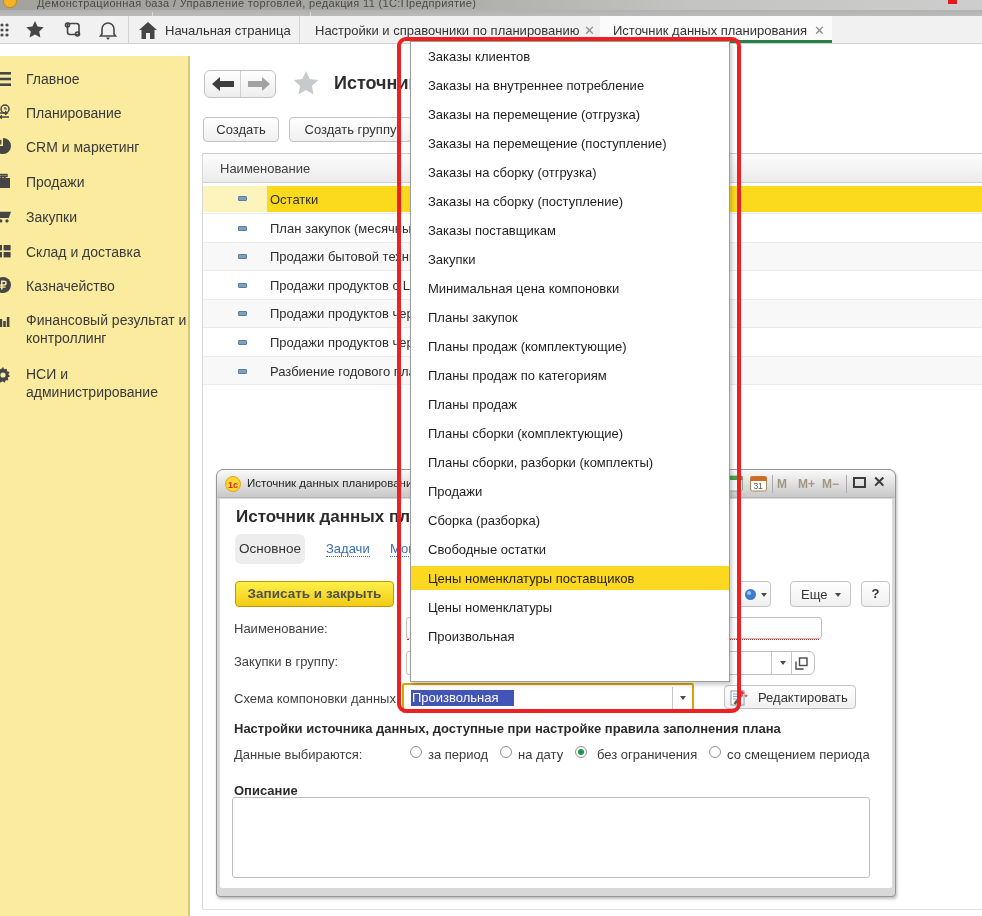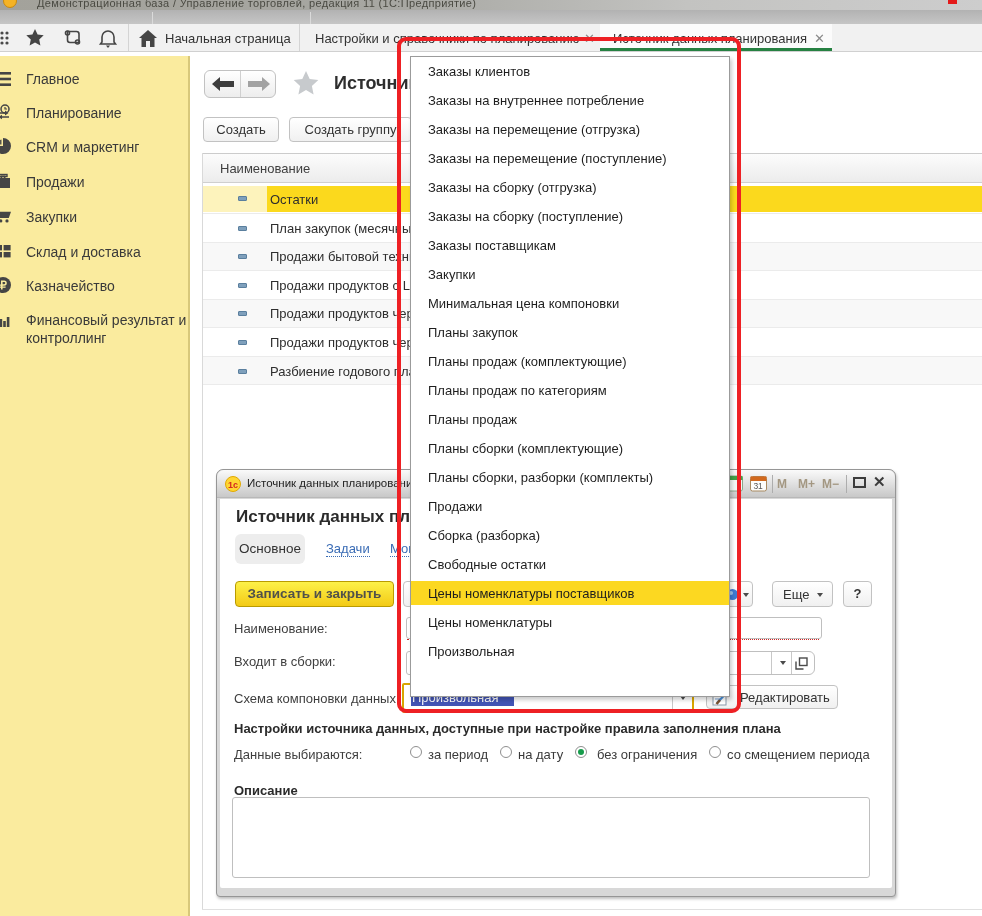--- a/index.html
+++ b/index.html
@@ -11,21 +11,21 @@
 #wtitle { left:0; top:0; width:982px; height:10px;
   background:linear-gradient(to right,#a3a29b 0%,#a7a7a2 40%,#c3c3c1 70%,#cdcdcd 100%); }
 #wtitle .txt { position:absolute; left:37px; top:-3px; font-size:11px; letter-spacing:0.35px; color:#4a4a42; white-space:nowrap; }
 #wlogo { left:3px; top:-6px; width:14px; height:14px; border-radius:50%;
   background:#f5b325; border:1px solid #c88a10; }
 #wclose { left:948px; top:0; width:9px; height:4px; background:#e41919; }
 #menuband { left:0; top:10px; width:982px; height:18px;
   background:linear-gradient(#b2b2b2,#cbcbcb); }
 #menuband i { position:absolute; top:2px; height:16px; width:1px; background:#dadada; }
 
-#tabbar { left:0; top:24px; width:982px; height:28px; background:#f1f1f1;
+#tabbar { left:0; top:16px; width:982px; height:28px; background:#f1f1f1;
   border-bottom:1px solid #d0d0d0; }
 #tabbar .sep { position:absolute; top:0; width:1px; height:27px; background:#d4d4d4; }
 #tabbar .ttext { position:absolute; top:7px; font-size:13px; color:#333; white-space:nowrap; }
 #tab3 { position:absolute; left:600px; top:0; width:232px; height:27px; background:#fbfbfb;
   border-bottom:3px solid #268142; }
 
 #sidebar { left:0; top:56px; width:190px; height:860px; background:#faeb9e;
   border-right:2px solid #d8c87b;padding-left:28px; }
 .snav { position:absolute; left:26px; font-size:14px; color:#3a3a3a; line-height:18px; white-space:nowrap; }
 .sico { position:absolute; left:-31px; width:16px; height:16px; }
@@ -53,34 +53,34 @@
 #dtitle { position:absolute; left:0; top:0; width:100%; height:28px;
   background:linear-gradient(#fafafa,#c8c8c8); border-radius:7px 7px 0 0; border-bottom:1px solid #b8b8b8; }
 #dtitle .cap { position:absolute; left:30px; top:7px; font-size:11.5px; color:#222; white-space:nowrap; }
 #dcontent { position:absolute; left:3px; top:29px; width:672px; height:389px; background:#ffffff; border-radius:0 0 2px 2px; }
 .dlab { position:absolute; font-size:13px; color:#3f3f3f; white-space:nowrap; }
 .blue { color:#3a6cb5; }
 #dheading { position:absolute; left:16px; top:8px; font-size:17px; font-weight:bold; color:#2b2b2b; white-space:nowrap; }
 #tab-osn { position:absolute; left:15px; top:35px; width:70px; height:30px; background:#ededed;
   border-radius:6px; font-size:13.5px; color:#333; text-align:center; line-height:30px; }
 .dbtn { position:absolute; background:linear-gradient(#ffffff,#f0f0f0); border:1px solid #c2c2c2;
-  border-radius:4px; font-size:13px; color:#333; }
+  border-radius:4px; font-size:13px; color:#333;margin-left:18px; }
 #btn-save { position:absolute; left:15px; top:82px; width:159px; height:26px;
   background:linear-gradient(#fdf148,#f3ca16); border:1px solid #b99b00; border-radius:4px;
   font-size:13.5px; font-weight:bold; color:#51514a; text-align:center; line-height:24px; }
 .input { position:absolute; background:#fff; border:1px solid #bfbfbf; border-radius:3px; }
 .combo-arrow { position:absolute; width:0; height:0; border-left:3.5px solid transparent;
   border-right:3.5px solid transparent; border-top:4.5px solid #4a4a4a; }
 .radio { position:absolute; width:12px; height:12px; border:1px solid #8f8f8f; border-radius:50%; background:#fff; }
 .radio.on:after { content:""; position:absolute; left:2px; top:2px; width:6px; height:6px;
   border-radius:50%; background:#169c4b; }
 .rlab { position:absolute; font-size:13px; color:#3a3a3a; white-space:nowrap; }
 
 #dropdown { left:410px; top:41px; width:320px; height:641px; background:#fff;
-  border:1px solid #9b9b9b; box-shadow:2px 3px 4px rgba(0,0,0,0.2);margin-top:15px; }
+  border:1px solid #9b9b9b; box-shadow:2px 3px 4px rgba(0,0,0,0.2); }
 #dropdown .it { position:relative; height:29px; font-size:13px; color:#1e1e1e;
   padding-left:17px; line-height:29px; white-space:nowrap; }
 #dropdown .hl { background:linear-gradient(#fff 0px,#fff 2.5px,#fcd821 2.5px,#fcd821 26.5px,#fff 26.5px); }
 
 #redrect { left:397px; top:37px; width:344px; height:676px; border:4px solid #ee2024;
   border-radius:9px; z-index:50; }
 </style>
 </head>
 <body>
 <div id="app">
@@ -187,20 +187,25 @@
           <path fill="#faeb9e" d="M6 3.5 h3.2 a2.6 2.6 0 0 1 0 5.2 H7.6 v.8 h3 v1.3 h-3 V12.5 H6 v-1.7 H4.8 v-1.3 H6 v-.8 H4.8 V7.4 H6 z M7.6 5 v2.2 h1.6 a1.1 1.1 0 0 0 0-2.2 z"></path>
         </svg></div>
     <div class="snav" style="top:255px">Финансовый результат и<br>контроллинг
       <svg class="sico" style="top:2px" viewBox="0 0 16 16">
           <g fill="#454545">
             <rect x="1" y="9" width="2.6" height="5"></rect>
             <rect x="4.6" y="6" width="2.6" height="8"></rect>
             <rect x="8.2" y="8" width="2.6" height="6"></rect>
             <rect x="11.8" y="4" width="2.6" height="10"></rect>
           </g>
+        </svg></div>
+    <div class="snav" style="top:309px">НСИ и<br>администрирование
+      <svg class="sico" style="top:2px" viewBox="0 0 16 16">
+          <path fill="#454545" d="M8 0 l1.2 2.3 2.6-.6 .2 2.6 2.6.7 -1.3 2.3 1.8 2 -2.3 1.3 .5 2.6 -2.6.1 -.9 2.5 -2.2-1.5 -2.2 1.5 -.9-2.5 -2.6-.1 .5-2.6 -2.3-1.3 1.8-2 -1.3-2.3 2.6-.7 .2-2.6 2.6.6z"></path>
+          <circle cx="8" cy="8" r="2.6" fill="#faeb9e"></circle>
         </svg></div>
   </div>
 
   <div class="abs" id="navgrp">
     <div class="dv"></div>
     <svg class="abs" style="left:7px;top:6px" width="22" height="14" viewBox="0 0 22 14">
         <path fill="#3d3d3d" d="M0 7 L8 0 v4 H22 v6 H8 v4 z"></path>
       </svg>
     <svg class="abs" style="left:43px;top:6px" width="22" height="14" viewBox="0 0 22 14">
         <path fill="#a2a2a2" d="M22 7 L14 0 v4 H0 v6 H14 v4 z"></path>
@@ -295,21 +300,21 @@
       <div class="dbtn" style="left:552px;top:82px;width:61px;height:26px;text-align:left">
         <span style="position:absolute;left:10px;top:5px">Еще</span>
         <div class="combo-arrow" style="left:44px;top:11px"></div>
         </div>
       <div class="dbtn" style="left:623px;top:82px;width:29px;height:26px;text-align:center;line-height:24px;font-weight:bold">?</div>
 
       <span class="dlab" style="left:14px;top:122px">Наименование:</span>
       <div class="input" style="left:186px;top:118px;width:416px;height:22px"></div>
       <div class="abs" style="left:187px;top:140px;width:412px;height:0;border-top:1.5px dotted #cc2525"></div>
 
-      <span class="dlab" style="left:14px;top:155px">Входит в сборки:</span>
+      <span class="dlab" style="left:14px;top:155px">Закупки в группу:</span>
       <div class="input" style="left:186px;top:152px;width:409px;height:24px;border-radius:3px 6px 6px 3px">
         <div style="position:absolute;right:42px;top:0;width:1px;height:22px;background:#c8c8c8"></div>
         <div style="position:absolute;right:22px;top:0;width:1px;height:22px;background:#c8c8c8"></div>
         <div class="combo-arrow" style="right:28px;top:9px"></div>
         <svg style="position:absolute;right:6px;top:5px" width="13" height="13" viewBox="0 0 13 13">
           <g fill="none" stroke="#4a4a4a" stroke-width="1.4">
               <rect x="4.5" y="1" width="7.5" height="7.5"></rect>
               <path d="M8.5 12 h-7.5 v-7.5"></path>
             </g>
           </svg>

